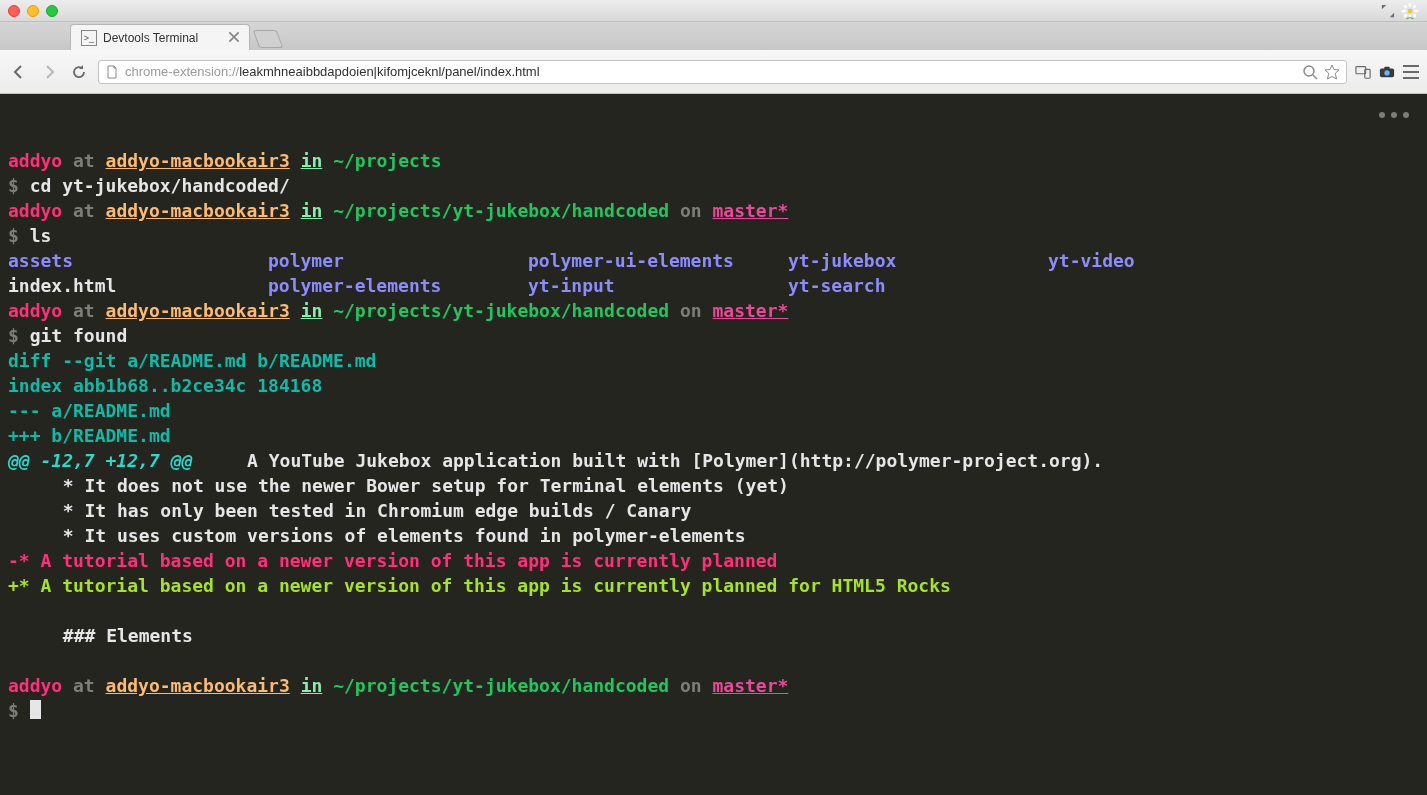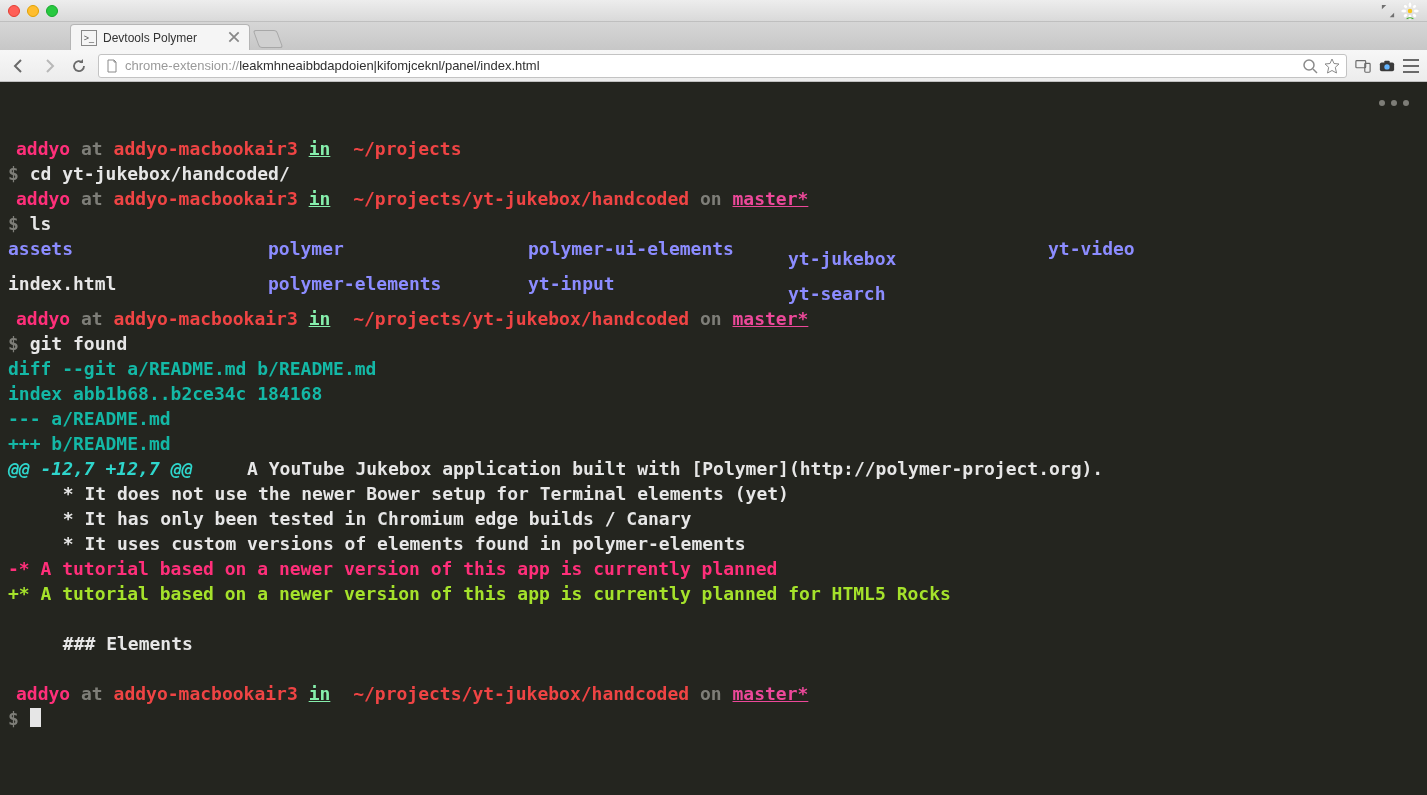--- a/index.html
+++ b/index.html
@@ -15,60 +15,60 @@
   .title-right { position:absolute; right:8px; top:2px; display:flex; gap:6px; align-items:center; }
   .fsicon { width:14px; height:14px; fill:#707070; }
   .flower { width:18px; height:18px; }
 
   .tabstrip { height: 28px; background: linear-gradient(#d6d6d6,#c7c7c7); display:flex; align-items:flex-end; padding-left:70px; }
   .tab { height:26px; background:#f5f5f5; border:1px solid #b5b5b5; border-bottom:none; border-top-left-radius:4px; border-top-right-radius:4px; display:flex; align-items:center; padding:0 28px 0 10px; font-size:12px; color:#333; position:relative; min-width:180px; }
   .tab .favicon { width:16px; height:16px; margin-right:6px; border:1px solid #888; display:flex; align-items:center; justify-content:center; font-size:9px; color:#555; }
   .tab .tab-x { position:absolute; right:8px; top:5px; width:14px; height:14px; color:#888; }
   .newtab { width:24px; height:18px; margin-left:6px; margin-bottom:2px; background:#d0d0d0; border:1px solid #a8a8a8; border-radius:3px; transform:skewX(20deg); }
 
-  .toolbar { height:32px; background: linear-gradient(#f7f7f7,#ececec); border-bottom:1px solid #c0c0c0; display:flex; align-items:center; padding:0 8px; gap:8px; }
+  .toolbar { height:44px; background: linear-gradient(#f7f7f7,#ececec); border-bottom:1px solid #c0c0c0; display:flex; align-items:center; padding:0 8px; gap:8px; }
   .nav-btn { width:22px; height:22px; display:flex; align-items:center; justify-content:center; color:#6a6a6a; }
   .nav-btn.disabled { color:#b8b8b8; }
   .omnibox { flex:1; height:24px; background:#fff; border:1px solid #c3c3c3; border-radius:3px; display:flex; align-items:center; padding:0 6px; }
   .pageicon { width:14px; height:14px; fill:#8a8a8a; margin-right:6px; }
   .url { font-size:13px; color:#303030; flex:1; white-space:nowrap; overflow:hidden; }
   .url .dim { color:#9a9a9a; }
   .omni-right { display:flex; gap:6px; align-items:center; }
   .ricon { width:16px; height:16px; fill:#8a8a8a; color:#8a8a8a; }
   .ext-icons { display:flex; gap:8px; align-items:center; }
   .menu-lines { width:16px; height:14px; display:flex; flex-direction:column; justify-content:space-between; }
   .menu-lines div { height:2px; background:#6a6a6a; }
 
   
   .term { position:relative; height: calc(795px - 22px - 28px - 32px); background:#24251f; color:#e6e6e6; font-family: Menlo, Consolas, "DejaVu Sans Mono", monospace; font-size:18px; line-height:25px; padding:4px 8px; white-space:pre; overflow:hidden; font-weight:600; }
   .dots-menubtn { position:absolute; right:18px; top:18px; display:flex; gap:6px; }
   .dots-menubtn span { width:6px; height:6px; border-radius:50%; background:#7d7d77; }
 
   
-  .c-user { color:#ff2f7a;margin-left:8px; }
+  .c-user { color:#ff2f7a; }
   .c-at   { color:#7e7e78; }
-  .c-host { color:#ef4444; }
+  .c-host { color:#fdba74;text-decoration:underline; }
   .c-in   { color:#86efac;text-decoration:underline; }
-  .c-path { color:#ef4444;margin-left:12px; }
+  .c-path { color:#22c55e; }
   .c-on   { color:#7e7e78; }
   .c-br   { color:#ec4899;text-decoration:underline; }
   .c-ps   { color:#7e7e78; }
   .c-cmd  { color:#e6e6e6; }
   .c-dir  { color:#8c8cff; }
   .c-fname{ color:#e6e6e6; }
   .c-yel  { color:#14b8a6; }
   .c-cyan { color:#2fd6cc;font-style:italic; }
   .c-ctx  { color:#e6e6e6;margin-left:44px; }
   .c-del  { color:#ff2f7a; }
   .c-add  { color:#a5e22b; }
   .cursor { display:inline-block; width:11px; height:19px; background:#e6e6e6; vertical-align:-2px; }
 
   .ls-cols { display:flex; }
   .ls-col { width:260px; }
-  .ls-col:nth-child(4){ width:260px;margin-top:10px; }
+  .ls-col:nth-child(4){ width:260px; }
 </style>
 </head>
 <body>
 
 <div class="titlebar">
   <div class="traffic">
     <div class="tl-btn tl-close"></div>
     <div class="tl-btn tl-min"></div>
     <div class="tl-btn tl-max"></div>
   </div>
@@ -91,21 +91,21 @@
           </g>
           <path d="M10 30 Q16 26 22 30" stroke="#3fae29" stroke-width="2" fill="none"></path>
         </g>
       </svg>
   </div>
 </div>
 
 <div class="tabstrip">
   <div class="tab">
     <div class="favicon">&gt;_</div>
-    <span>Devtools Polymer</span>
+    <span>Devtools Terminal</span>
     <svg class="tab-x" viewBox="0 0 12 12">
         <path d="M2 2l8 8M10 2l-8 8" stroke="#888" stroke-width="1.5"></path>
       </svg>
   </div>
   <div class="newtab"></div>
 </div>
 
 <div class="toolbar">
   <div class="nav-btn">
       <svg width="18" height="18" viewBox="0 0 18 18">

